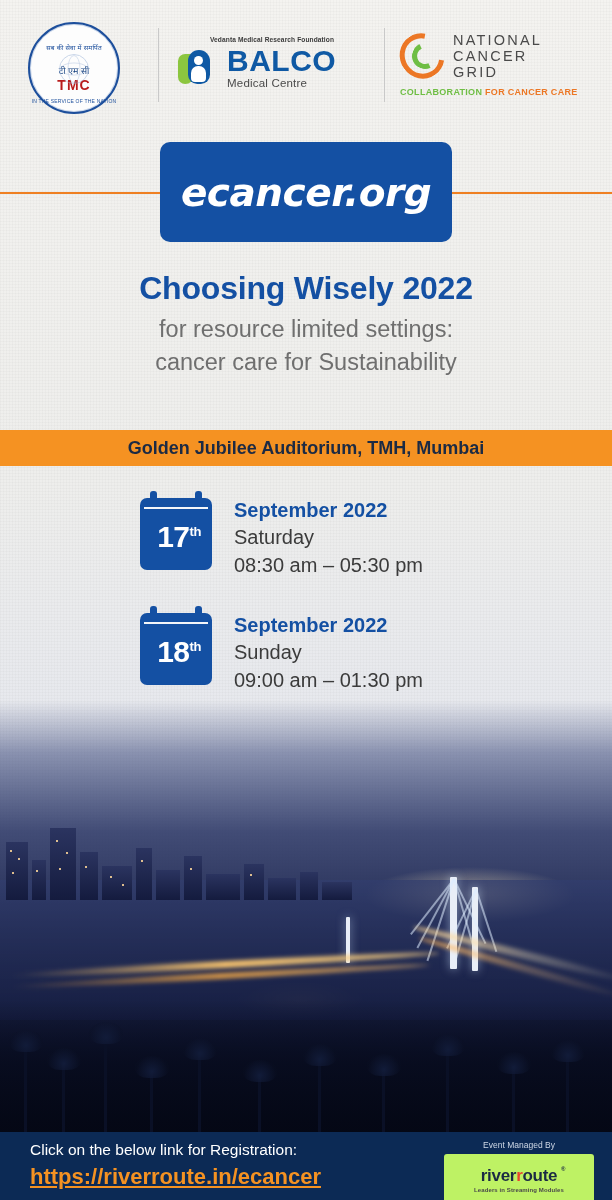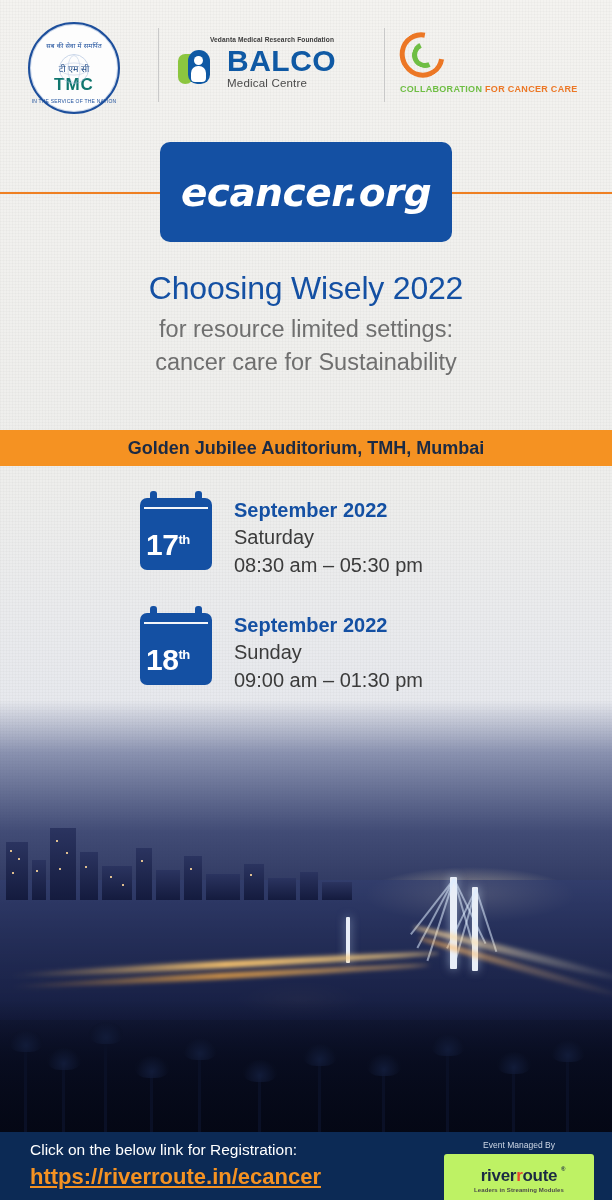--- a/index.html
+++ b/index.html
@@ -91,21 +91,21 @@
     position:absolute; left:28px; top:22px; width:92px; height:92px;
     border-radius:50%;
     background: #fdfdfd;
     border: 2px solid #1d4f9c;
     box-shadow: 0 0 0 1px #c9d6ea inset;
     display:flex; flex-direction:column; align-items:center; justify-content:center;
     text-align:center;
   }
   .logo-tmc .hindi { font-size:6.5px; color:#1d4f9c; letter-spacing:.2px; }
   .logo-tmc .devnag { font-size:9px; color:#14407f; font-weight:normal; margin-top:12px;}
-  .logo-tmc .tmc { font-size:17px; color:#0f766e; font-weight:bold; letter-spacing:1px; }
+  .logo-tmc .tmc { font-size:14px; color:#b91c1c; font-weight:bold; letter-spacing:1px; }
   .logo-tmc .arc {
     position:absolute; bottom:8px; left:0; right:0; font-size:5px; color:#1d4f9c; letter-spacing:.2px;
   }
   .logo-tmc .globe {
     position:absolute; top:30px; left:50%; transform:translateX(-50%);
     width:30px; height:30px; border-radius:50%;
     border:1px solid #9fb6d8;
     opacity:.55;
   }
   .logo-tmc .globe::before, .logo-tmc .globe::after {
@@ -158,21 +158,21 @@
     display:flex; align-items:center; justify-content:center;
   }
   .ecancer span {
     font-family:"DejaVu Sans", sans-serif;
     font-size:39px; color:#ffffff; font-style:italic; font-weight:600; letter-spacing:-0.5px;
   }
 
   
   .title {
     position:absolute; left:0; right:0; top:270px; text-align:center;
-    font-size:32px; font-weight:normal; color:#1450a3; letter-spacing:-0.2px;
+    font-size:32px; font-weight:bold; color:#1450a3; letter-spacing:-0.2px;
   }
   .subtitle {
     position:absolute; left:0; right:0; top:313px; text-align:center;
     font-size:23.5px; color:#6f6f6f; line-height:1.42; font-weight:400;
   }
 
   .venue-bar {
     position:absolute; left:0; right:0; top:430px; height:36px;
     background:#f59222;
     display:flex; align-items:center; justify-content:center;
@@ -183,22 +183,22 @@
   .dates { position:absolute; left:140px; top:498px; width:400px; }
   .date-row { display:flex; align-items:flex-start; gap:22px; margin-bottom:34px; }
   .cal {
     position:relative; width:72px; height:72px; flex:0 0 72px;
     background:#1450a3; border-radius:7px;
   }
   .cal .rings { position:absolute; top:-7px; left:10px; right:10px; display:flex; justify-content:space-between; }
   .cal .rings i { display:block; width:7px; height:14px; background:#1450a3; border-radius:3px; }
   .cal .top { position:absolute; top:9px; left:4px; right:4px; height:10px; border-top:2px solid #ffffff; opacity:.95;}
   .cal .day {
-    position:absolute; left:6px; right:0; top:22px; 
-    color:#fff; font-size:30px; font-weight:bold; letter-spacing:-0.5px;margin-top:8px;
+    position:absolute; left:6px; right:0; top:22px; text-align:center;
+    color:#fff; font-size:30px; font-weight:bold; letter-spacing:-0.5px;
   }
   .cal .day sup { font-size:13px; font-weight:bold; vertical-align:super; }
   .date-txt .m { font-size:20px; font-weight:bold; color:#1450a3; line-height:1.25; }
   .date-txt .d { font-size:20px; color:#3b3b3b; line-height:1.4; }
   .date-txt .t { font-size:20px; color:#3b3b3b; line-height:1.4; }
 
   
   .footer {
     position:absolute; left:0; right:0; bottom:0; height:68px;
     background:#0c2a55;
@@ -334,20 +334,25 @@
     </div>
 
     <div class="divider-v" style="left:384px;"></div>
 
     <div class="logo-ncg">
       <div class="row">
         <div class="ncg-mark">
           <span class="ring"></span>
             <span class="ring2"></span>
         </div>
+        <div class="txt">
+          <div>NATIONAL</div>
+          <div>CANCER</div>
+          <div>GRID</div>
+        </div>
       </div>
       <div class="tag">
         <span class="a">COLLABORATION</span>
         <span class="b">FOR CANCER CARE</span>
       </div>
     </div>
   </div>
 
   <div class="rule-orange"></div>
 

